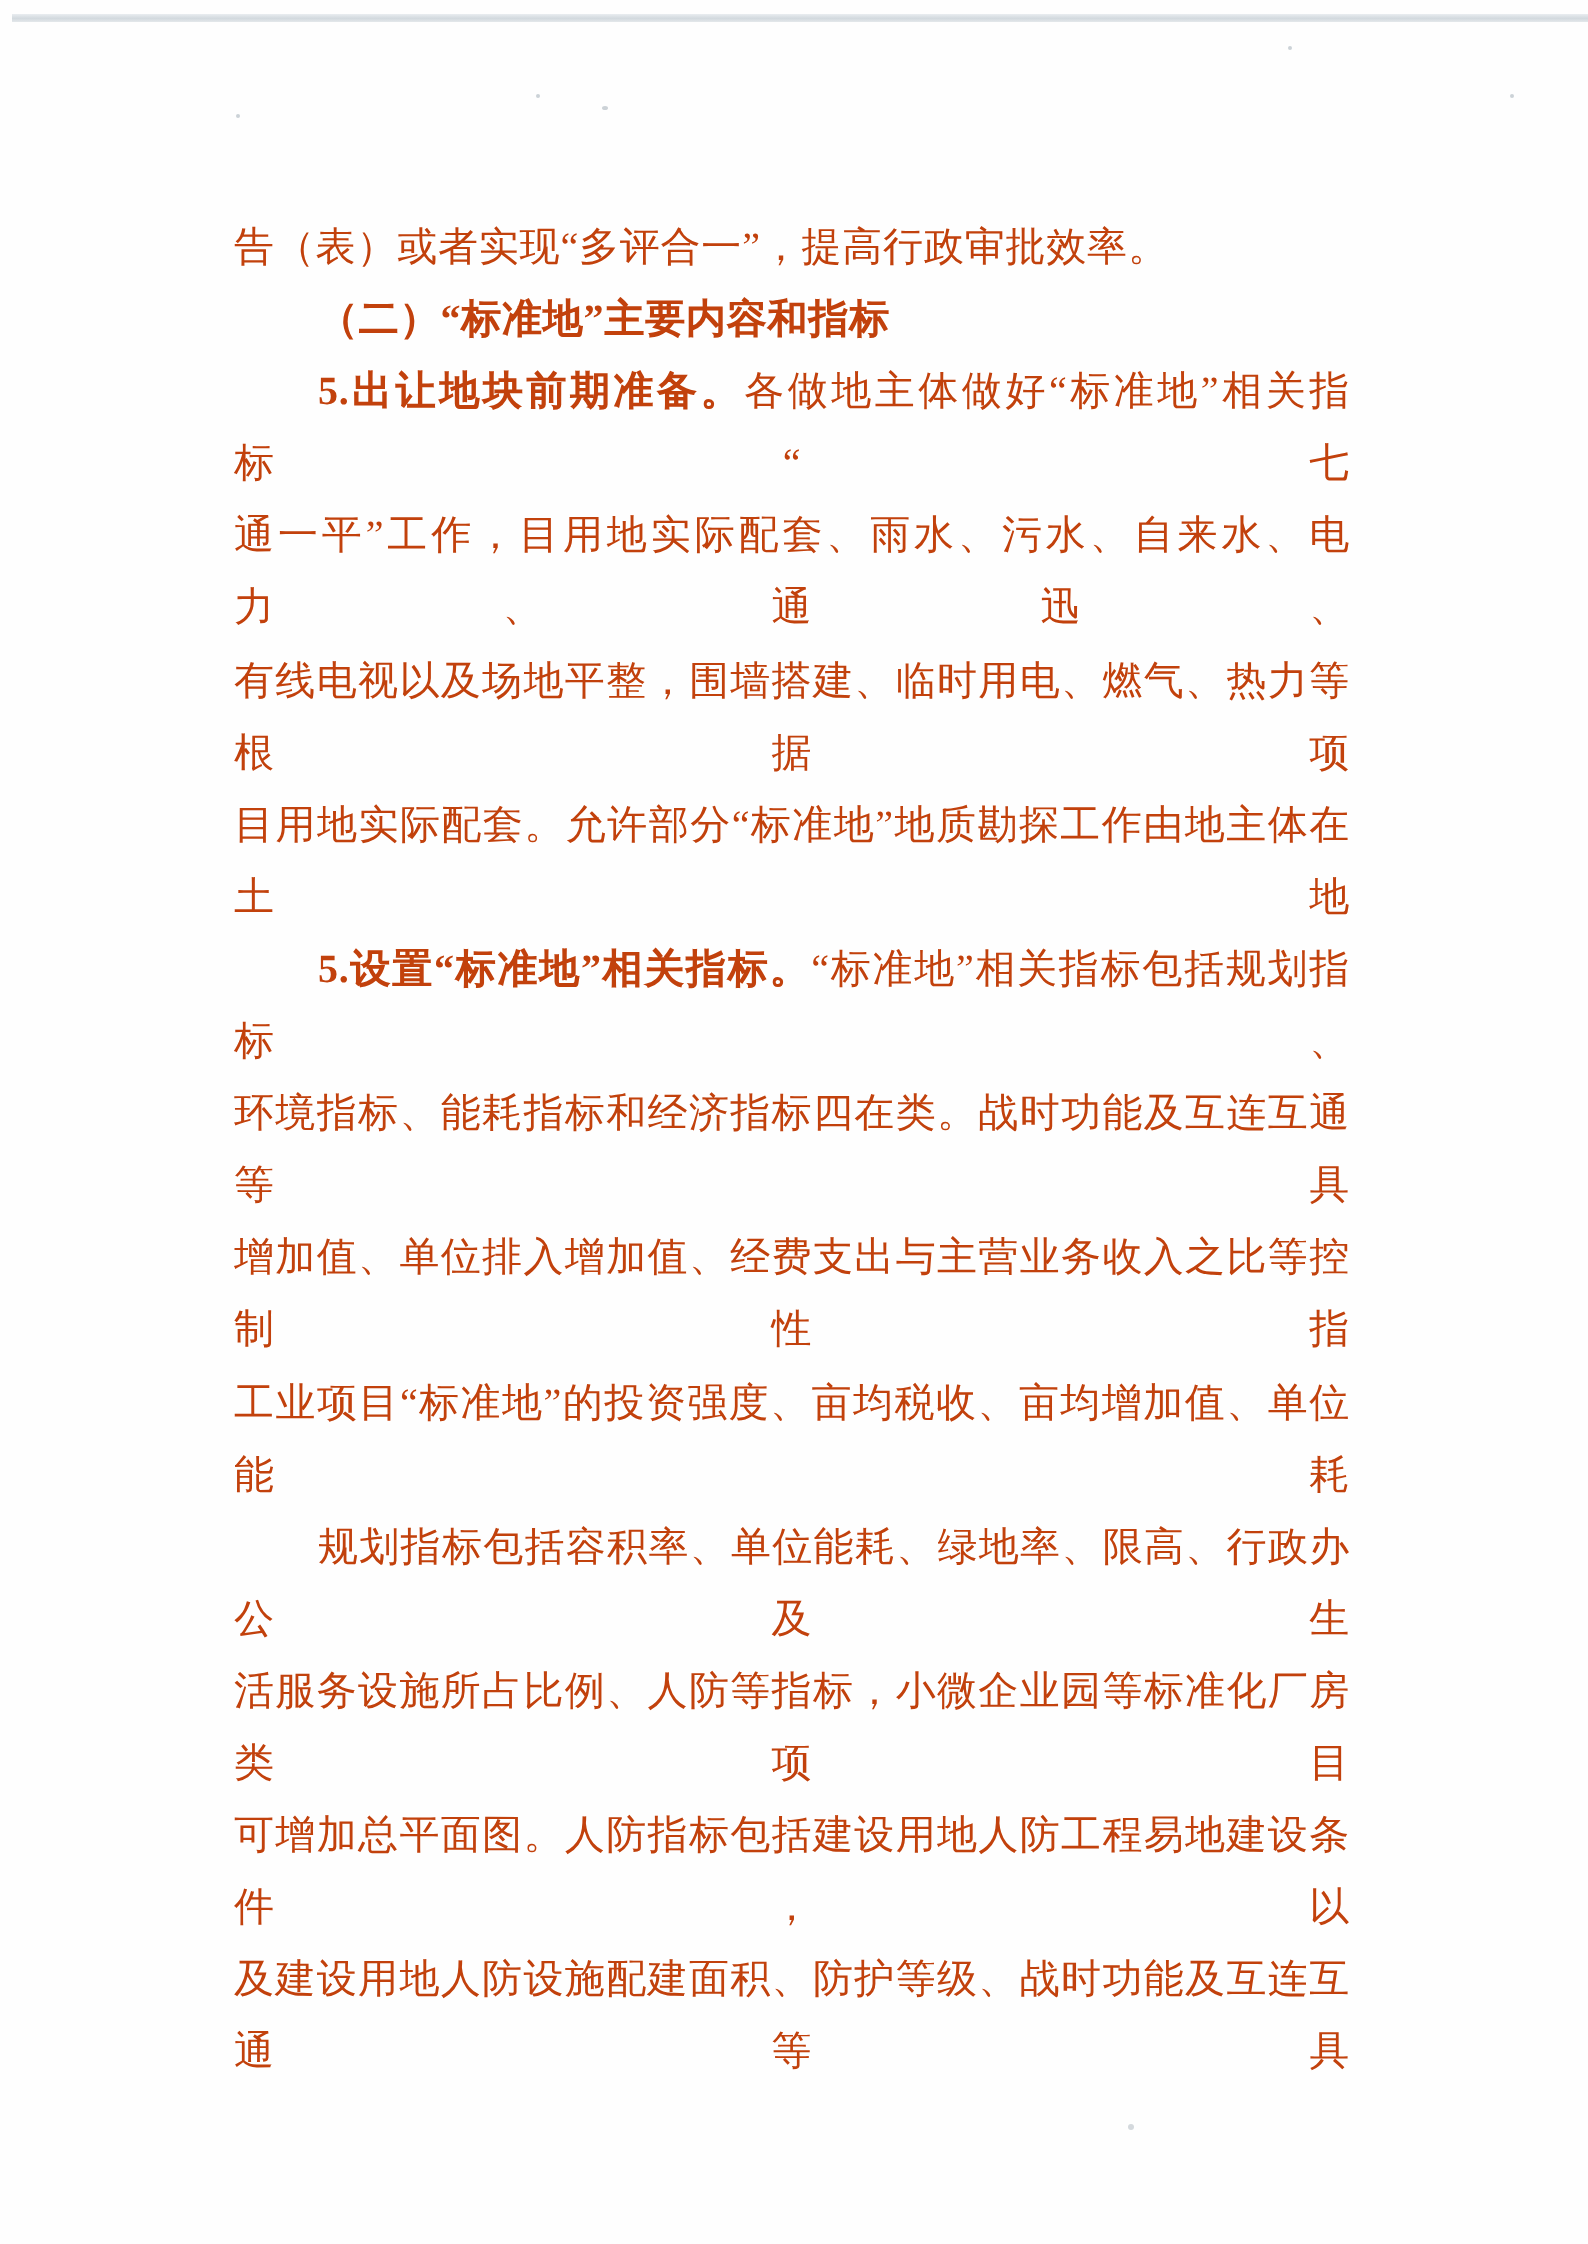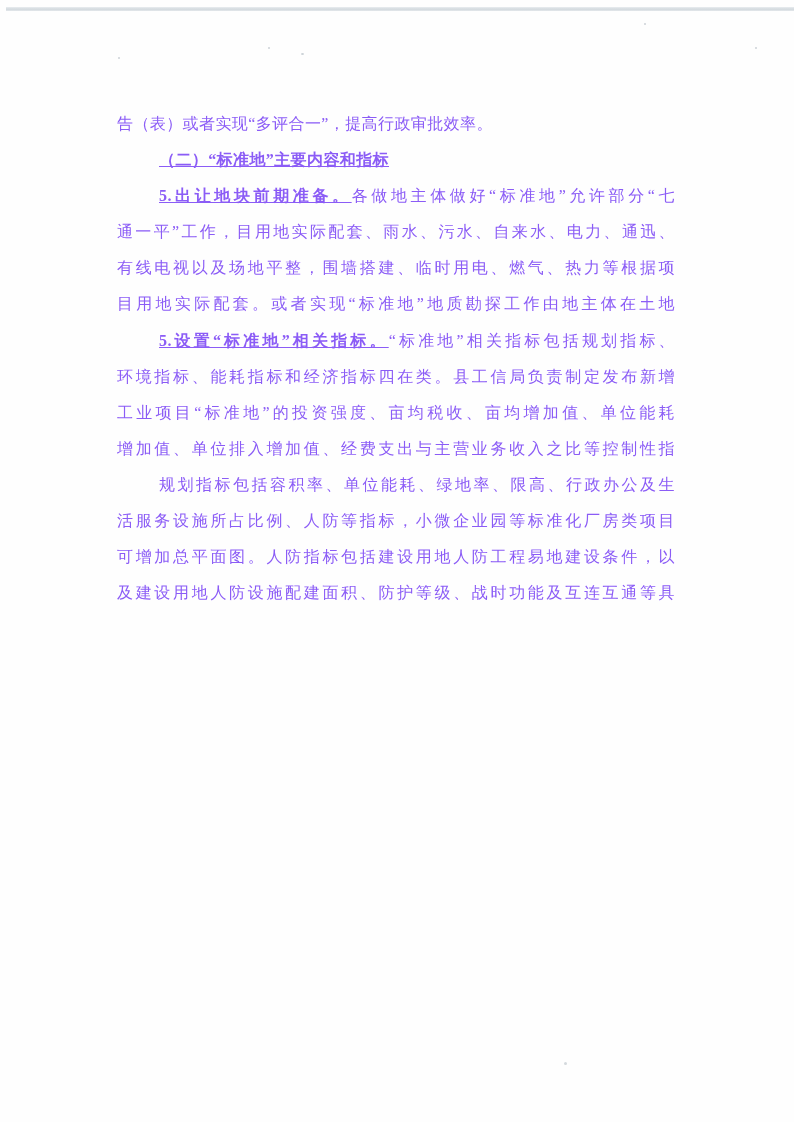--- a/index.html
+++ b/index.html
@@ -19,54 +19,54 @@
   .speck.s1 { left: 118px; top: 57px; }
   .speck.s2 { left: 268px; top: 47px; }
   .speck.s3 { left: 301px; top: 53px; width: 3px; }
   .speck.s4 { left: 644px; top: 23px; }
   .speck.s5 { left: 564px; top: 1062px; width: 3px; height: 3px; background: #d4d9dd; }
   .speck.s6 { left: 755px; top: 47px; }
   .doc-body {
     position: absolute; left: 117px; top: 106px; width: 558px;
   }
   .line {
-    font-size: 16px;
+    font-size: 20px;
     line-height: 36.1px;
-    color: #8b5cf6;
+    color: #c2410c;
     letter-spacing: 0.4px;
     text-align: left;
   }
   .line.full { text-align: justify; text-align-last: justify; }
   .line.ind { text-indent: 42px; }
   .line.bold { font-weight: 700; }
-  .line .pre { font-weight: 700; text-decoration: underline; }
+  .line .pre { font-weight: 700; }
 </style>
 </head>
 <body>
 
 <div class="scan-page">
   <div class="scan-topline"></div>
   <div class="speck s1"></div>
   <div class="speck s2"></div>
   <div class="speck s3"></div>
   <div class="speck s4"></div>
   <div class="speck s5"></div>
   <div class="speck s6"></div>
 
   <div class="doc-body" id="doc-body">
       <div class="line"><span class="pre"></span><span class="txt">告（表）或者实现“多评合一”，提高行政审批效率。</span></div>
       <div class="line ind bold"><span class="pre">（二）“标准地”主要内容和指标</span><span class="txt"></span></div>
-      <div class="line ind full"><span class="pre">5.出让地块前期准备。</span><span class="txt">各做地主体做好“标准地”允许部分“七</span></div>
+      <div class="line ind full"><span class="pre">5.出让地块前期准备。</span><span class="txt">各做地主体做好“标准地”相关指标“七</span></div>
       <div class="line full"><span class="pre"></span><span class="txt">通一平”工作，目用地实际配套、雨水、污水、自来水、电力、通迅、</span></div>
       <div class="line full"><span class="pre"></span><span class="txt">有线电视以及场地平整，围墙搭建、临时用电、燃气、热力等根据项</span></div>
-      <div class="line full"><span class="pre"></span><span class="txt">目用地实际配套。或者实现“标准地”地质勘探工作由地主体在土地</span></div>
+      <div class="line full"><span class="pre"></span><span class="txt">目用地实际配套。允许部分“标准地”地质勘探工作由地主体在土地</span></div>
       <div class="line ind full"><span class="pre">5.设置“标准地”相关指标。</span><span class="txt">“标准地”相关指标包括规划指标、</span></div>
-      <div class="line full"><span class="pre"></span><span class="txt">环境指标、能耗指标和经济指标四在类。县工信局负责制定发布新增</span></div>
+      <div class="line full"><span class="pre"></span><span class="txt">环境指标、能耗指标和经济指标四在类。战时功能及互连互通等具</span></div>
+      <div class="line full"><span class="pre"></span><span class="txt">增加值、单位排入增加值、经费支出与主营业务收入之比等控制性指</span></div>
       <div class="line full"><span class="pre"></span><span class="txt">工业项目“标准地”的投资强度、亩均税收、亩均增加值、单位能耗</span></div>
-      <div class="line full"><span class="pre"></span><span class="txt">增加值、单位排入增加值、经费支出与主营业务收入之比等控制性指</span></div>
       <div class="line ind full"><span class="pre"></span><span class="txt">规划指标包括容积率、单位能耗、绿地率、限高、行政办公及生</span></div>
       <div class="line full"><span class="pre"></span><span class="txt">活服务设施所占比例、人防等指标，小微企业园等标准化厂房类项目</span></div>
       <div class="line full"><span class="pre"></span><span class="txt">可增加总平面图。人防指标包括建设用地人防工程易地建设条件，以</span></div>
       <div class="line full"><span class="pre"></span><span class="txt">及建设用地人防设施配建面积、防护等级、战时功能及互连互通等具</span></div>
       <div class="line"><span class="pre"></span></div>
     </div>
 
 </div>
 
 </body></html>

